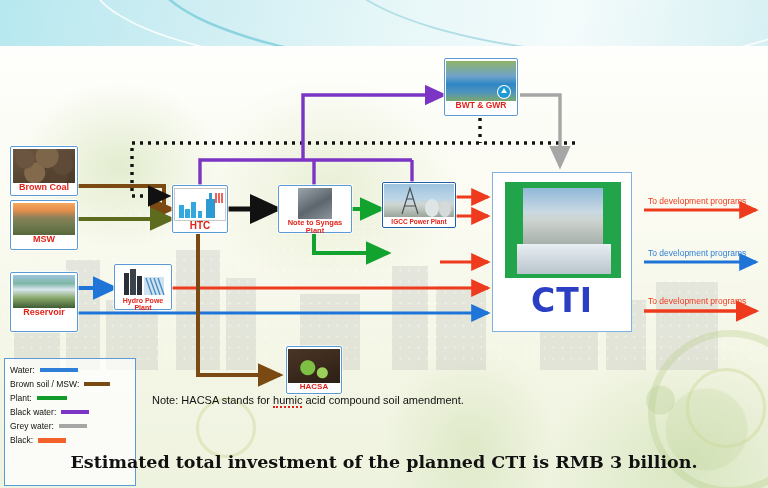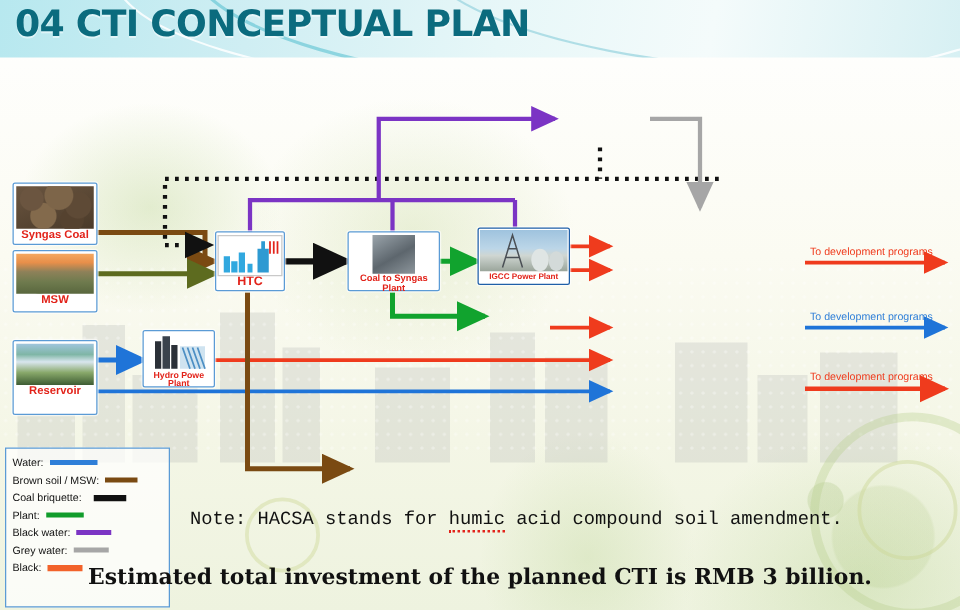--- a/index.html
+++ b/index.html
@@ -89,21 +89,21 @@
   .outlabel.blue{color:#2f7fd8;}
 
   
   #legend{position:absolute;left:4px;top:358px;width:132px;height:128px;
     background:rgba(255,255,255,.72);border:1px solid #5b9bd5;box-sizing:border-box;padding:4px 5px;}
   #legend .row{display:flex;align-items:center;height:14px;font-size:8.5px;color:#111;}
   #legend .row .lbl{white-space:nowrap;}
   #legend .row .sw{height:3px;margin-left:5px;flex:0 0 auto;}
 
   
-  #note{position:absolute;left:152px;top:407px;font-size:15px;color:#111;font-family:Liberation Mono, monospace;}
+  #note{position:absolute;left:152px;top:394px;font-size:11px;color:#111;}
   #note .squig{border-bottom:2px dotted #e2231a;padding-bottom:0px;}
   #invest{position:absolute;left:0;right:0;top:452px;text-align:center;
     font-family:"DejaVu Serif",serif;font-weight:bold;font-size:17.5px;color:#111;}
 </style>
 </head>
 <body>
 
 <div id="stage">
 
   <div class="bg-wash"></div>
@@ -123,21 +123,20 @@
   </div>
   <div class="bg-dots"></div>
   <div class="bg-swirl" style="left:648px;top:330px;width:150px;height:150px;"></div>
   <div class="bg-swirl2" style="left:686px;top:368px;width:74px;height:74px;"></div>
   <div class="bg-swirl2" style="left:196px;top:398px;width:54px;height:54px;border-color:rgba(210,220,160,.5);"></div>
 
   <div class="header">
     <div class="swoosh" style="left:90px;top:-118px;width:760px;height:190px;border:2px solid rgba(255,255,255,.85);"></div>
     <div class="swoosh" style="left:150px;top:-140px;width:800px;height:210px;border:3px solid rgba(80,190,205,.55);"></div>
     <div class="swoosh" style="left:330px;top:-150px;width:700px;height:205px;border:2px solid rgba(160,215,225,.8);"></div>
-    <div class="title">04 CTI CONCEPTUAL PLAN</div>
   </div>
 
   <svg id="links" viewBox="0 0 768 488">
     <defs>
       <marker id="aBrown" markerWidth="7" markerHeight="7" refX="5.6" refY="3" orient="auto">
         <path d="M0,0 L6.5,3 L0,6 z" fill="#7a4a12"></path>
         </marker>
       <marker id="aOlive" markerWidth="7" markerHeight="7" refX="5.6" refY="3" orient="auto">
         <path d="M0,0 L6.5,3 L0,6 z" fill="#5d6b1f"></path>
         </marker>
@@ -198,21 +197,21 @@
 
     <path d="M520,95 H560 V166" fill="none" stroke="#a6a6a6" stroke-width="3.4" marker-end="url(#aGrey)"></path>
 
     <path d="M644,210 H756" fill="none" stroke="#ef3b1d" stroke-width="3" marker-end="url(#aRed)"></path>
     <path d="M644,262 H756" fill="none" stroke="#1f74d8" stroke-width="3" marker-end="url(#aBlue)"></path>
     <path d="M644,311 H756" fill="none" stroke="#ef3b1d" stroke-width="3.6" marker-end="url(#aRed)"></path>
   </svg>
 
   <div class="node" style="left:10px;top:146px;width:68px;height:50px;">
     <span class="thumb ph-coal" style="width:62px;height:34px;"></span>
-    <span class="cap" style="font-size:9px;">Syngas Coal</span>
+    <span class="cap" style="font-size:9px;">Brown Coal</span>
   </div>
 
   <div class="node" style="left:10px;top:200px;width:68px;height:50px;">
     <span class="thumb ph-msw" style="width:62px;height:32px;"></span>
     <span class="cap" style="font-size:9px;">MSW</span>
   </div>
 
   <div class="node" style="left:10px;top:272px;width:68px;height:60px;">
     <span class="thumb ph-res" style="width:62px;height:33px;"></span>
     <span class="cap" style="font-size:9px;">Reservoir</span>
@@ -241,56 +240,73 @@
         <rect x="31" y="10" width="9" height="19" fill="#2e9ad2"></rect>
         <rect x="34" y="4" width="3" height="7" fill="#2e9ad2"></rect>
         <path d="M41 4 v10 M44 4 v10 M47 4 v10" stroke="#e2231a" stroke-width="1.4"></path>
       </svg>
     </span>
     <span class="cap" style="font-size:10px;">HTC</span>
   </div>
 
   <div class="node" style="left:278px;top:185px;width:74px;height:48px;">
     <span class="thumb ph-syn" style="width:34px;height:31px;"></span>
-    <span class="cap" style="font-size:7.5px;">Coal to Syngas Plant</span>
+    <span class="cap" style="font-size:7.5px;">Note to Syngas Plant</span>
   </div>
 
   <div class="node" style="left:382px;top:182px;width:74px;height:46px;border-color:#1f5fa8;">
     <span class="thumb ph-igcc" style="width:70px;height:33px;margin-top:1px;position:relative;">
       <svg width="70" height="33" viewBox="0 0 70 33">
         <path d="M18 30 L26 4 L34 30 M20 22 h12 M22 15 h8" stroke="#4a4f55" stroke-width="1.2" fill="none"></path>
         <ellipse cx="48" cy="24" rx="7" ry="9" fill="#dfe5e4"></ellipse>
         <ellipse cx="61" cy="25" rx="6" ry="8" fill="#d3dad9"></ellipse>
       </svg>
     </span>
     <span class="cap cap-small" style="font-size:6.5px;position:absolute;left:0;right:0;bottom:1px;">IGCC Power Plant</span>
   </div>
 
 
-
-
+  <div class="node" style="left:444px;top:58px;width:74px;height:58px;">
+    <span class="thumb ph-bwt" style="width:70px;height:40px;position:relative;">
+      <svg width="70" height="40" viewBox="0 0 70 40" style="position:absolute;right:0;bottom:0;">
+        <circle cx="58" cy="31" r="7" fill="#ffffff"></circle>
+        <circle cx="58" cy="31" r="6" fill="#1c9ad6"></circle>
+        <path d="M58 27 l3 5 h-6 z" fill="#fff"></path>
+      </svg>
+    </span>
+    <span class="cap" style="font-size:8.5px;">BWT &amp; GWR</span>
+  </div>
+
+  <div class="node" style="left:286px;top:346px;width:56px;height:48px;">
+    <span class="thumb ph-hacsa" style="width:52px;height:34px;"></span>
+    <span class="cap" style="font-size:8px;">HACSA</span>
+  </div>
+
+  <div id="cti">
+    <div class="green">
+      <div class="pic ph-cti"></div>
+      <div class="pic2"></div>
+    </div>
+    <div class="ctitext">CTI</div>
+  </div>
 
   <div class="outlabel red" style="left:648px;top:196px;">To development programs</div>
   <div class="outlabel blue" style="left:648px;top:248px;">To development programs</div>
   <div class="outlabel red" style="left:648px;top:296px;">To development programs</div>
 
   <div id="legend">
     <div class="row">
       <span class="lbl">Water:</span>
       <span class="sw" style="background:#2f7fd8;width:38px;height:4px;"></span>
     </div>
     <div class="row">
       <span class="lbl">Brown soil / MSW:</span>
       <span class="sw" style="background:#7a4a12;width:26px;height:4px;"></span>
     </div>
     <div class="row">
-      <span class="lbl">Coal briquette:</span>
-      <span class="sw" style="background:#111;width:26px;height:5px;margin-left:10px;"></span>
-    </div>
-    <div class="row">
       <span class="lbl">Plant:</span>
       <span class="sw" style="background:#119c2b;width:30px;height:4px;"></span>
     </div>
     <div class="row">
       <span class="lbl">Black water:</span>
       <span class="sw" style="background:#7b34c4;width:28px;height:4px;"></span>
     </div>
     <div class="row">
       <span class="lbl">Grey water:</span>
       <span class="sw" style="background:#a6a6a6;width:28px;height:4px;"></span>

